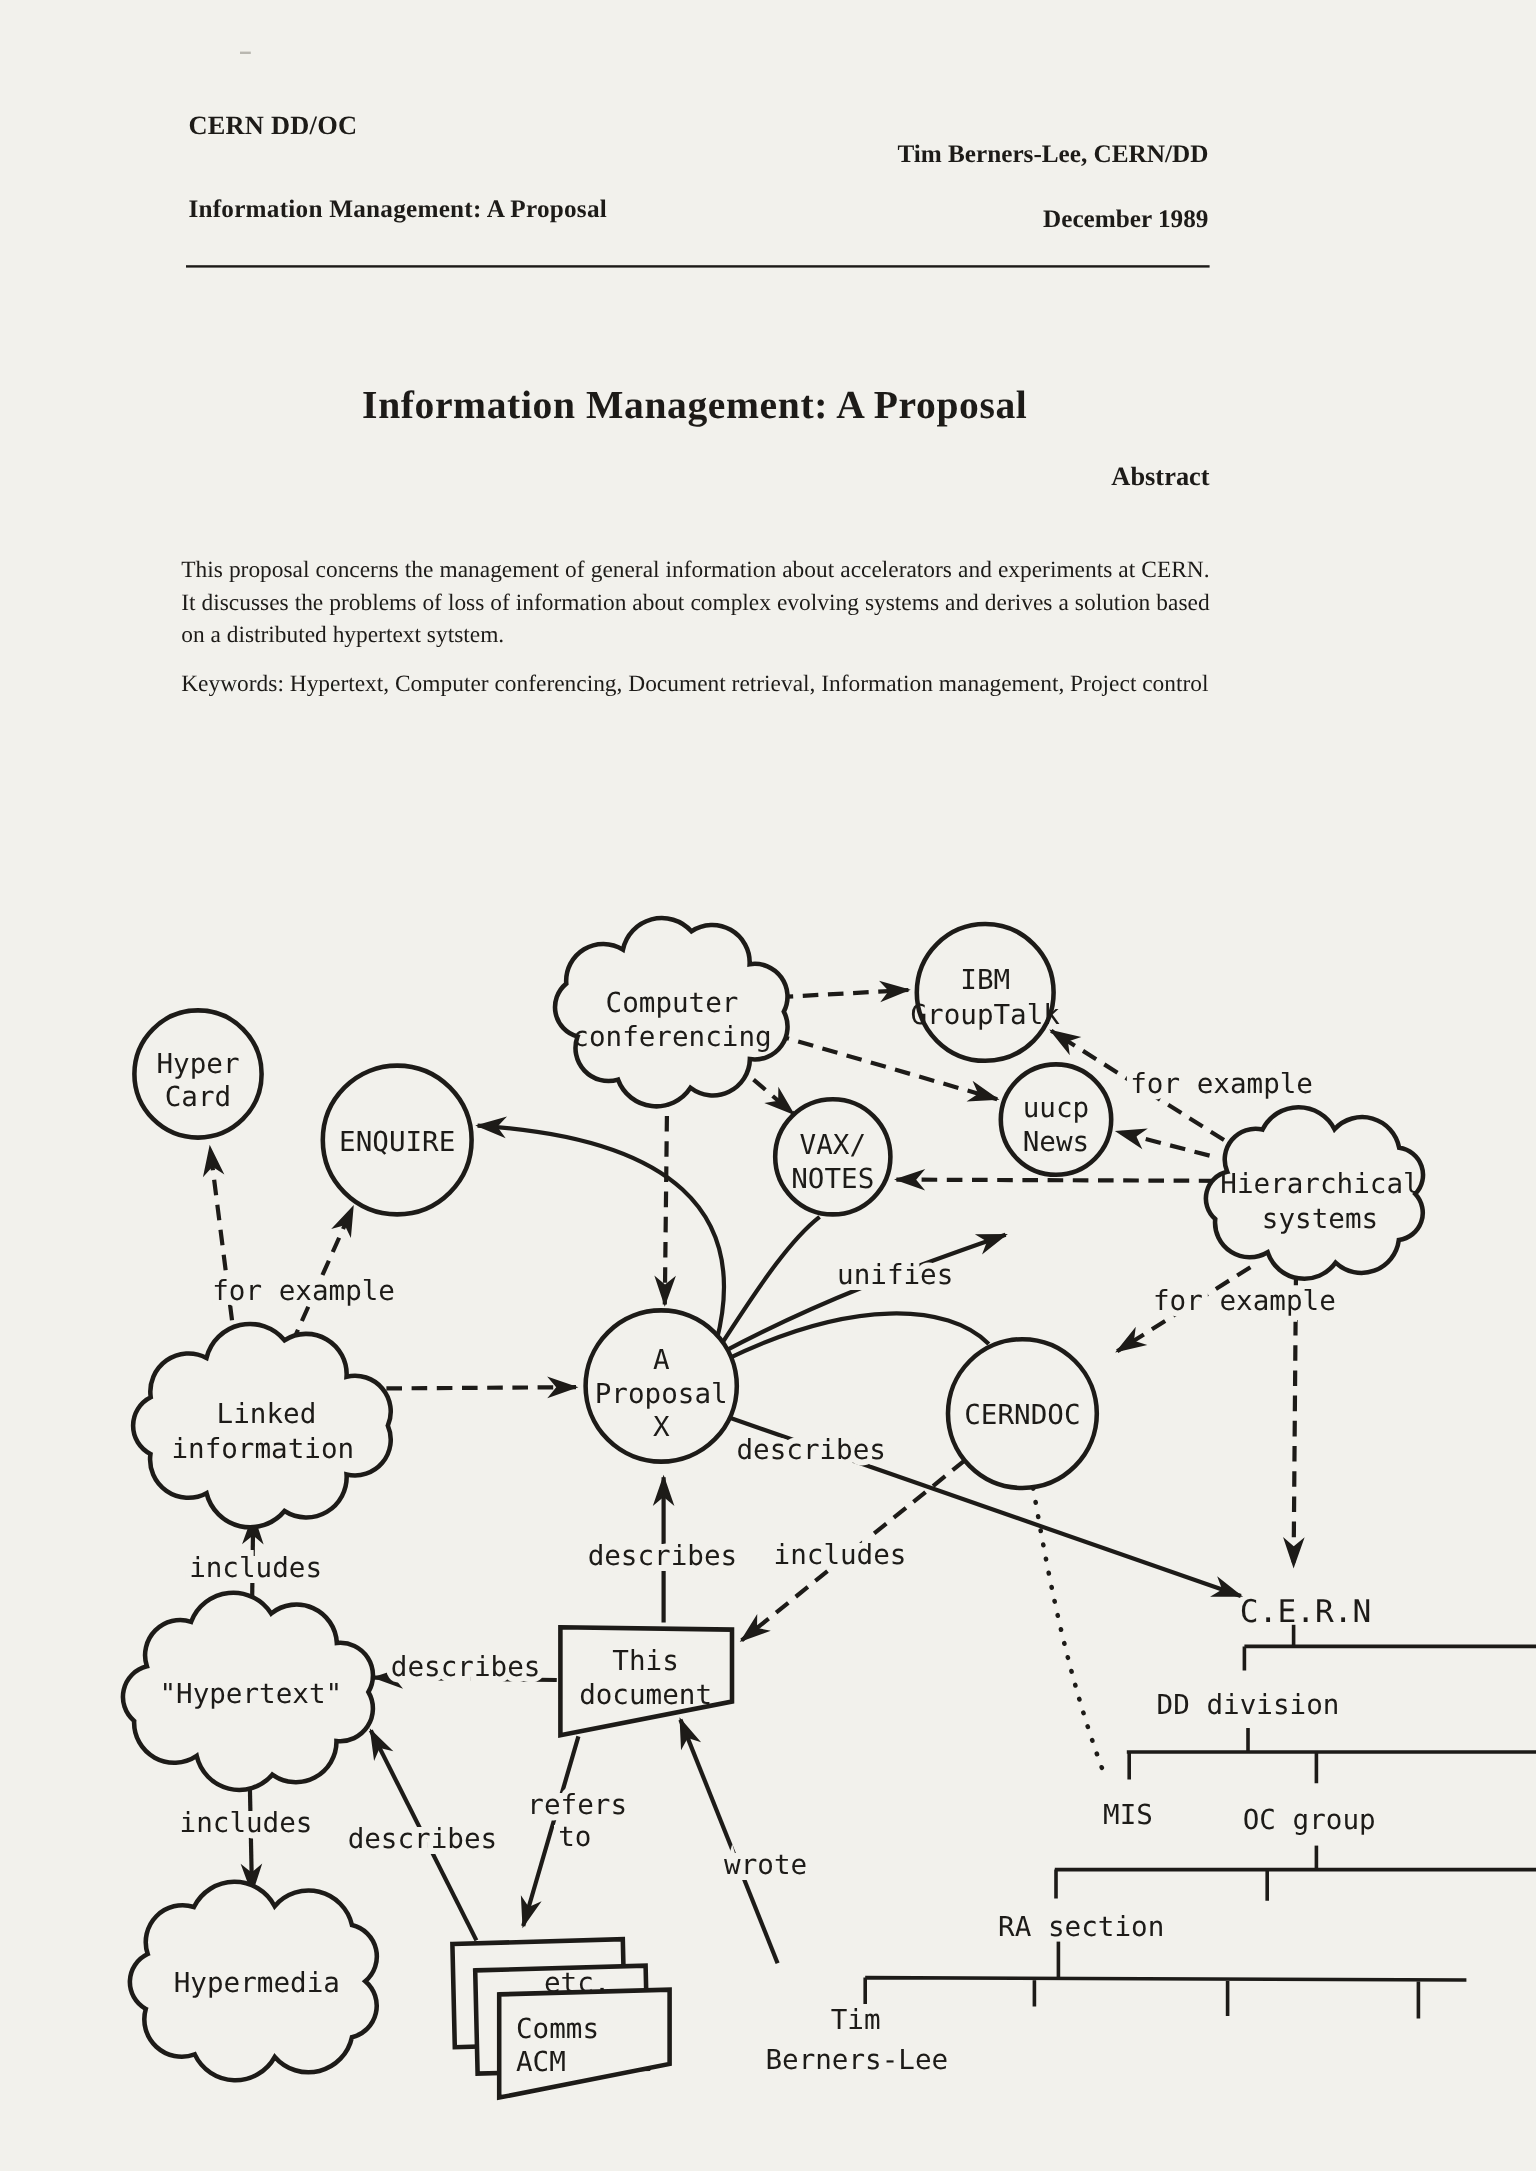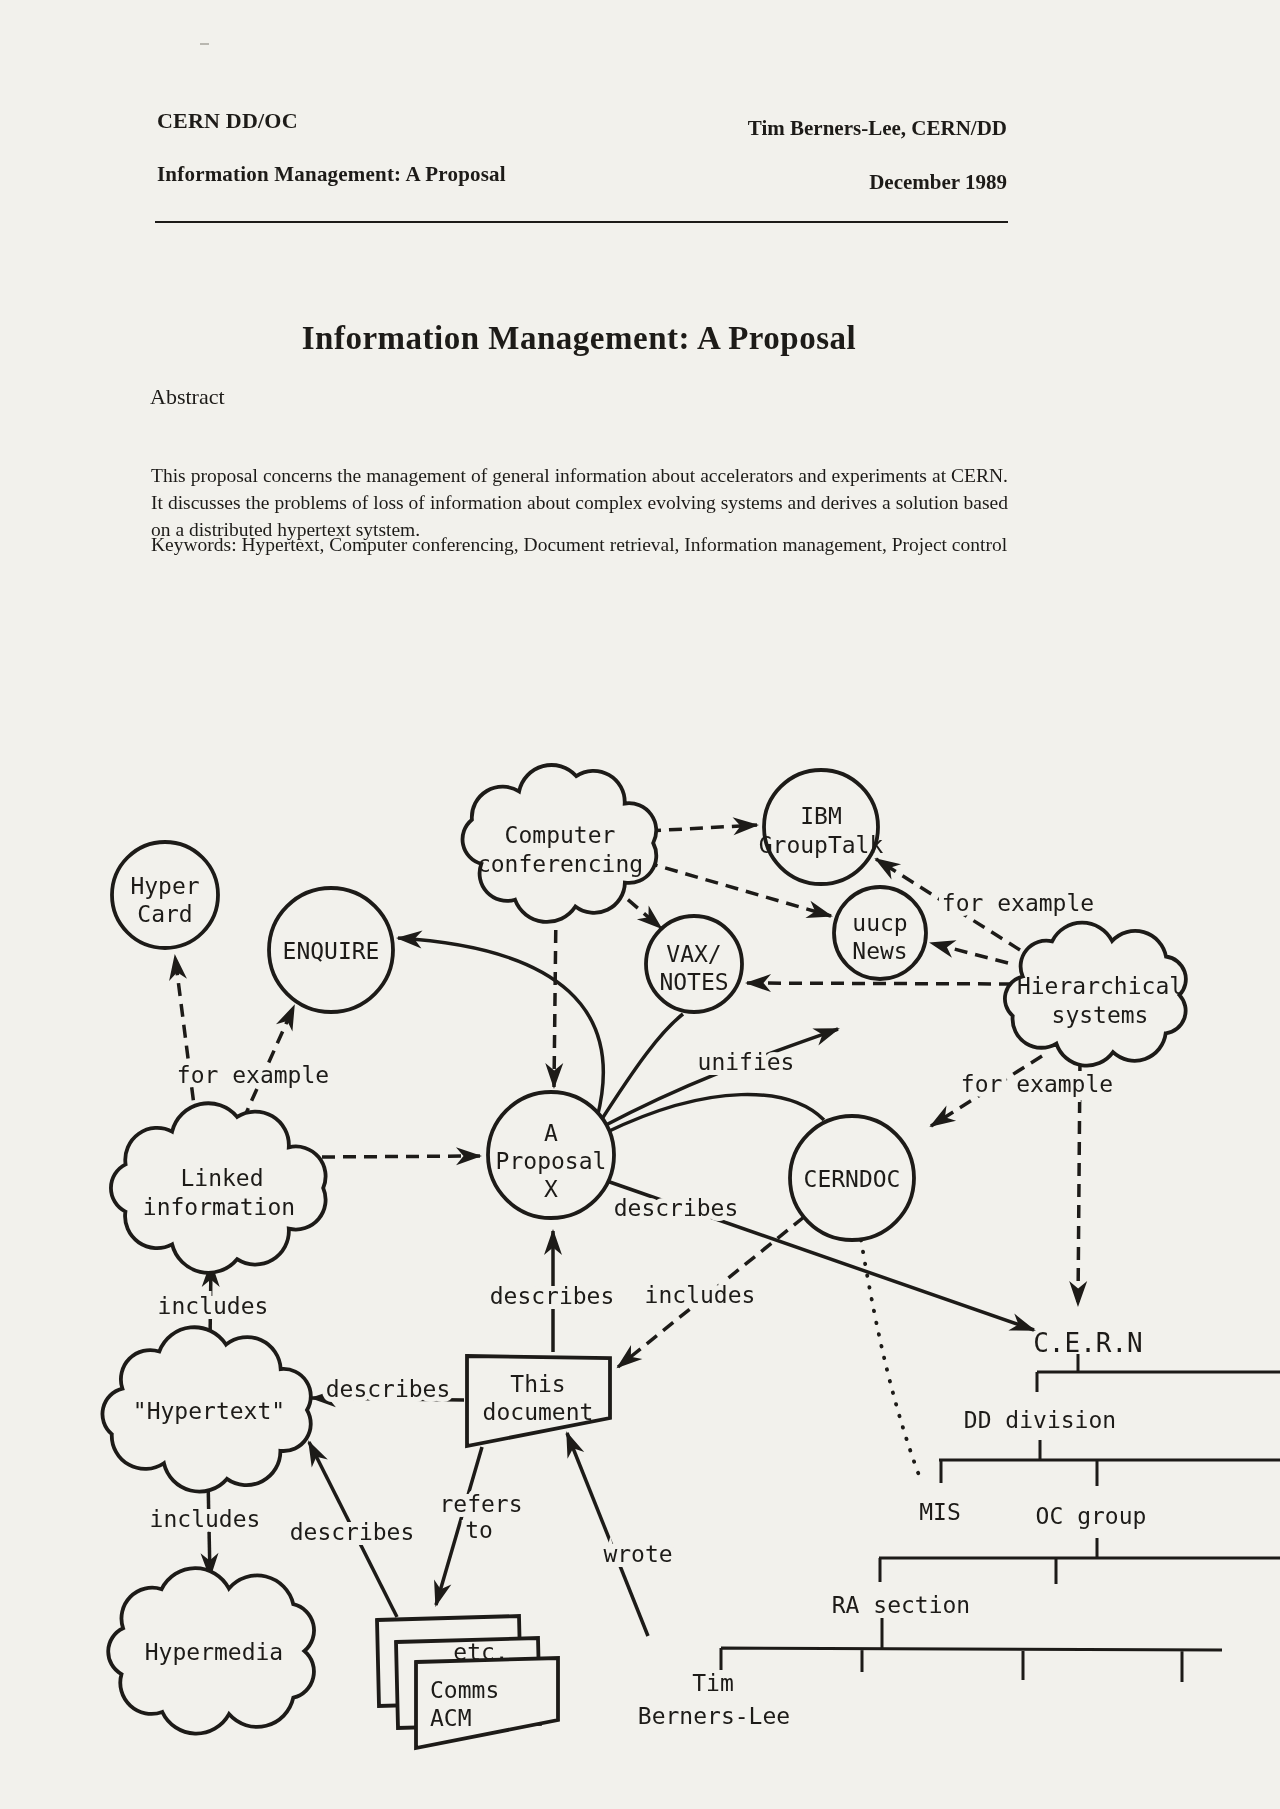--- a/index.html
+++ b/index.html
@@ -4,40 +4,40 @@
 <style>
   :root { --ink:#1d1b18; --paper:#f2f1ec; }
   html,body { margin:0; padding:0; }
   body {
     width:1280px; height:1809px; position:relative;
     background:var(--paper); color:var(--ink);
     font-family:"Liberation Serif", serif; overflow:hidden;
   }
   .hdr-left  { position:absolute; left:157px; font-weight:bold; font-size:22px; letter-spacing:.2px; }
   .hdr-right { position:absolute; right:273px; font-weight:bold; font-size:21px; text-align:center; }
-  #docref   { top:108px; }
+  #docref   { top:92px; }
   #subject  { top:162px; font-size:21px; }
   #author   { top:116px; }
   #date     { top:170px; }
   .rule { position:absolute; left:155px; top:221px; width:853px; height:2px; background:var(--ink); }
   .title {
     position:absolute; left:150px; top:320px; width:858px; text-align:center;
     font-size:33px; font-weight:bold; letter-spacing:.5px;
   }
   .abstract-h {
-    position:absolute; left:150px; top:384px; width:858px; text-align:left;
-    font-size:22px; font-weight:normal;
+    position:absolute; left:150px; top:384px; width:858px; text-align:right;
+    font-size:22px; font-weight:bold;
   }
   .abstract-p, .keywords-p {
     position:absolute; left:151px; width:857px; font-size:19.5px; line-height:27px;
     text-align:justify;
     margin-top:10px;
   }
   .abstract-p { top:452px; }
-  .keywords-p { top:521px;font-family:Liberation Serif, serif; }
+  .keywords-p { top:547px;font-family:Liberation Serif, serif; }
   .speck { position:absolute; left:200px; top:43px; width:9px; height:2px; background:#b9b7b0; }
   svg { position:absolute; left:0; top:0; color:var(--ink); }
   .node  { fill:var(--paper); stroke:var(--ink); stroke-width:3.8px; }
   .solid { fill:none; stroke:var(--ink); stroke-width:3.5px; }
   .dash  { fill:none; stroke:var(--ink); stroke-width:3.5px; stroke-dasharray:13 8; }
   .dot   { fill:none; stroke:var(--ink); stroke-width:3.8px; stroke-dasharray:.5 11.5; stroke-linecap:round; }
   .org   { fill:none; stroke:var(--ink); stroke-width:3px; }
   .mk    { fill:var(--ink); }
   .ntext, .elabel, .otext {
     fill:var(--ink); font-family:"DejaVu Sans Mono", monospace;

